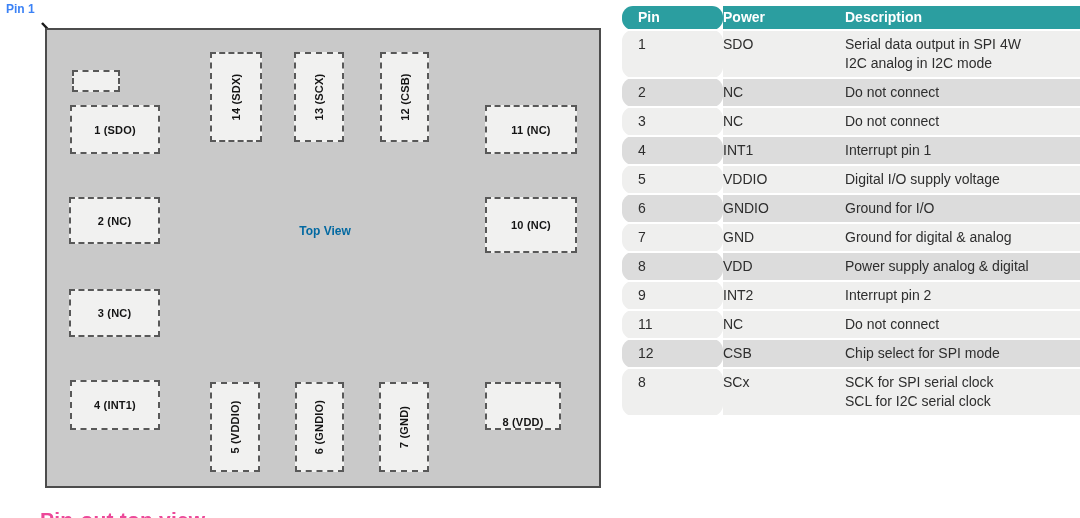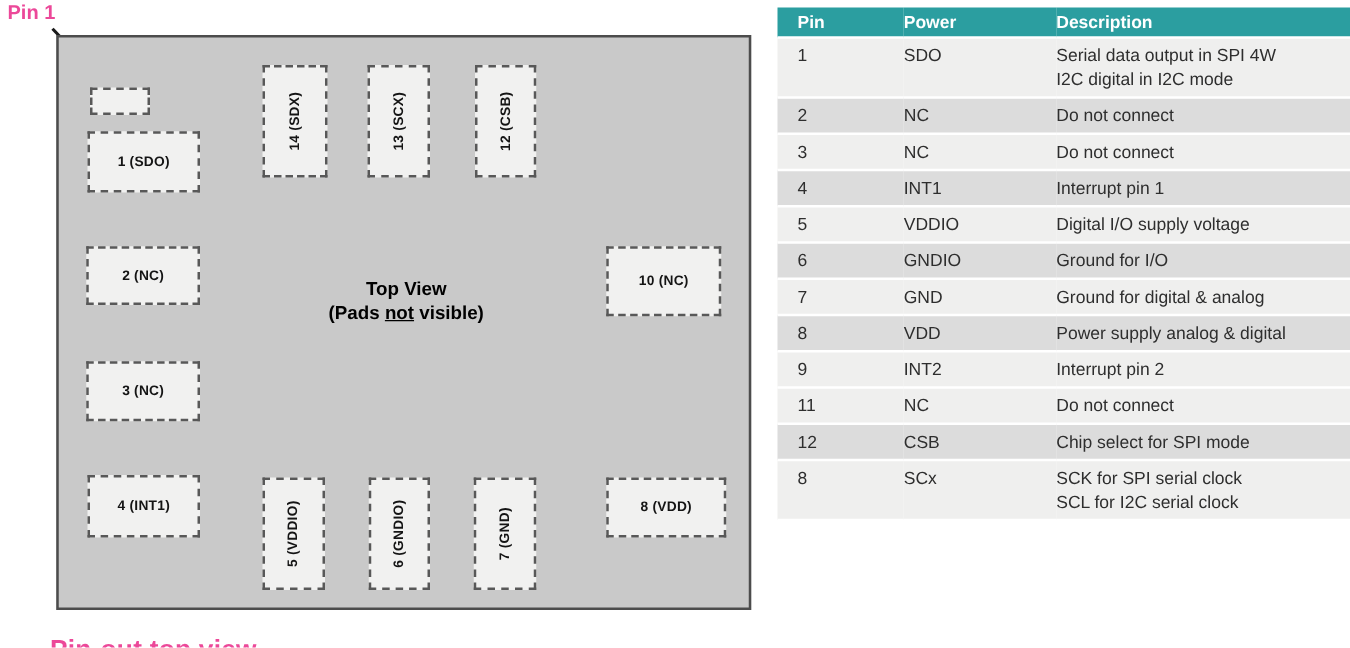--- a/index.html
+++ b/index.html
@@ -21,28 +21,28 @@
     position: absolute; box-sizing: border-box;
     background: #f1f1f0; border: 2px dashed #585858;
     display: flex; align-items: center; justify-content: center;
     font-weight: bold; font-size: 11px; color: #141414;
     letter-spacing: 0.2px; white-space: nowrap;
   }
   .pad.v span { transform: rotate(-90deg); white-space: nowrap; }
 
   .pin1-label {
     position: absolute; left: 6px; top: 2px;
-    font-weight: bold; font-size: 16px; color: #ec4899;
+    font-weight: bold; font-size: 12px; color: #3b82f6;
   }
   .arrow-svg { position: absolute; left: 0; top: 0; }
 
   .center-text {
     position: absolute; left: 138px; top: 192px; width: 280px;
-    text-align: center; font-weight: bold; font-size: 15px;
-    line-height: 19px; color: #000000;
+    text-align: center; font-weight: bold; font-size: 12px;
+    line-height: 19px; color: #0369a1;
   }
   .center-text .ul { text-decoration: underline; }
 
   .diagram-caption {
     position: absolute; left: 40px; top: 508px;
     font-weight: bold; font-size: 21px; color: #ec4899;
     letter-spacing: 0.2px;
   }
 
   
@@ -56,21 +56,21 @@
   .pin-table th {
     color: #ffffff; font-weight: bold; text-align: left;
     line-height: 19px; padding: 2px 0 2px 0;
     border-bottom: 2px solid #ffffff;
   }
   .pin-table td {
     vertical-align: top; text-align: left;
     line-height: 19px; padding: 4px 0 4px 0;
     border-bottom: 2px solid #ffffff;
   }
-  .pin-table th:first-child, .pin-table td:first-child { padding-left: 16px; }
+  .pin-table th:first-child, .pin-table td:first-child { padding-left: 16px; border-radius: 11px; }
   .pin-table tr.light { background: #efefee; }
   .pin-table tr.dark  { background: #dcdcdc; }
   .desc-line { line-height: 19px; }
 </style>
 </head>
 <body>
 
 <div class="diagram">
 
   <div class="pin1-label">Pin 1</div>
@@ -80,21 +80,20 @@
       <marker id="ah" markerWidth="9" markerHeight="8" refX="7" refY="4" orient="auto">
         <path d="M0,0 L8,4 L0,8 z" fill="#1a1a1a"></path>
       </marker>
     </defs>
     <line x1="42" y1="23" x2="83" y2="66" stroke="#1a1a1a" stroke-width="2.5" marker-end="url(#ah)"></line>
   </svg>
 
   <div class="chip">
     <div class="center-text">
       <div>Top View</div>
-      <div><span>(Pads&nbsp;</span><span class="ul">not</span><span>&nbsp;visible)</span></div>
     </div>
 
   <div class="pad" style="left: 25px; top: 40px; width: 48px; height: 22px;"></div>
       <div class="pad" style="left: 23px; top: 75px; width: 90px; height: 49px;">
         <span>1 (SDO)</span>
       </div>
       <div class="pad" style="left: 22px; top: 167px; width: 91px; height: 47px;">
         <span>2 (NC)</span>
       </div>
       <div class="pad" style="left: 22px; top: 259px; width: 91px; height: 48px;">
@@ -114,24 +113,27 @@
       </div>
       <div class="pad v" style="left: 163px; top: 352px; width: 50px; height: 90px;">
         <span>5 (VDDIO)</span>
       </div>
       <div class="pad v" style="left: 248px; top: 352px; width: 49px; height: 90px;">
         <span>6 (GNDIO)</span>
       </div>
       <div class="pad v" style="left: 332px; top: 352px; width: 50px; height: 90px;">
         <span>7 (GND)</span>
       </div>
+      <div class="pad" style="left: 438px; top: 75px; width: 92px; height: 49px;">
+        <span>11 (NC)</span>
+      </div>
       <div class="pad" style="left: 438px; top: 167px; width: 92px; height: 56px;">
         <span>10 (NC)</span>
       </div>
-      <div class="pad" style="left: 438px; top: 352px; width: 96px; height: 48px;">
+      <div class="pad" style="left: 438px; top: 352px; width: 76px; height: 48px; align-items: flex-end;">
         <span>8 (VDD)</span>
       </div>
     </div>
 
   <div class="diagram-caption">Pin-out top view</div>
 </div>
 
 <table class="pin-table">
   <colgroup>
       <col class="c-pin">
@@ -144,21 +146,21 @@
       <th>Power</th>
       <th>Description</th>
     </tr>
   </thead>
   <tbody id="pin-table-body">
       <tr class="light">
         <td>1</td>
         <td>SDO</td>
         <td>
           <div class="desc-line">Serial data output in SPI 4W</div>
-          <div class="desc-line">I2C digital in I2C mode</div>
+          <div class="desc-line">I2C analog in I2C mode</div>
         </td>
       </tr>
       <tr class="dark">
         <td>2</td>
         <td>NC</td>
         <td>
           <div class="desc-line">Do not connect</div>
         </td>
       </tr>
       <tr class="light">

